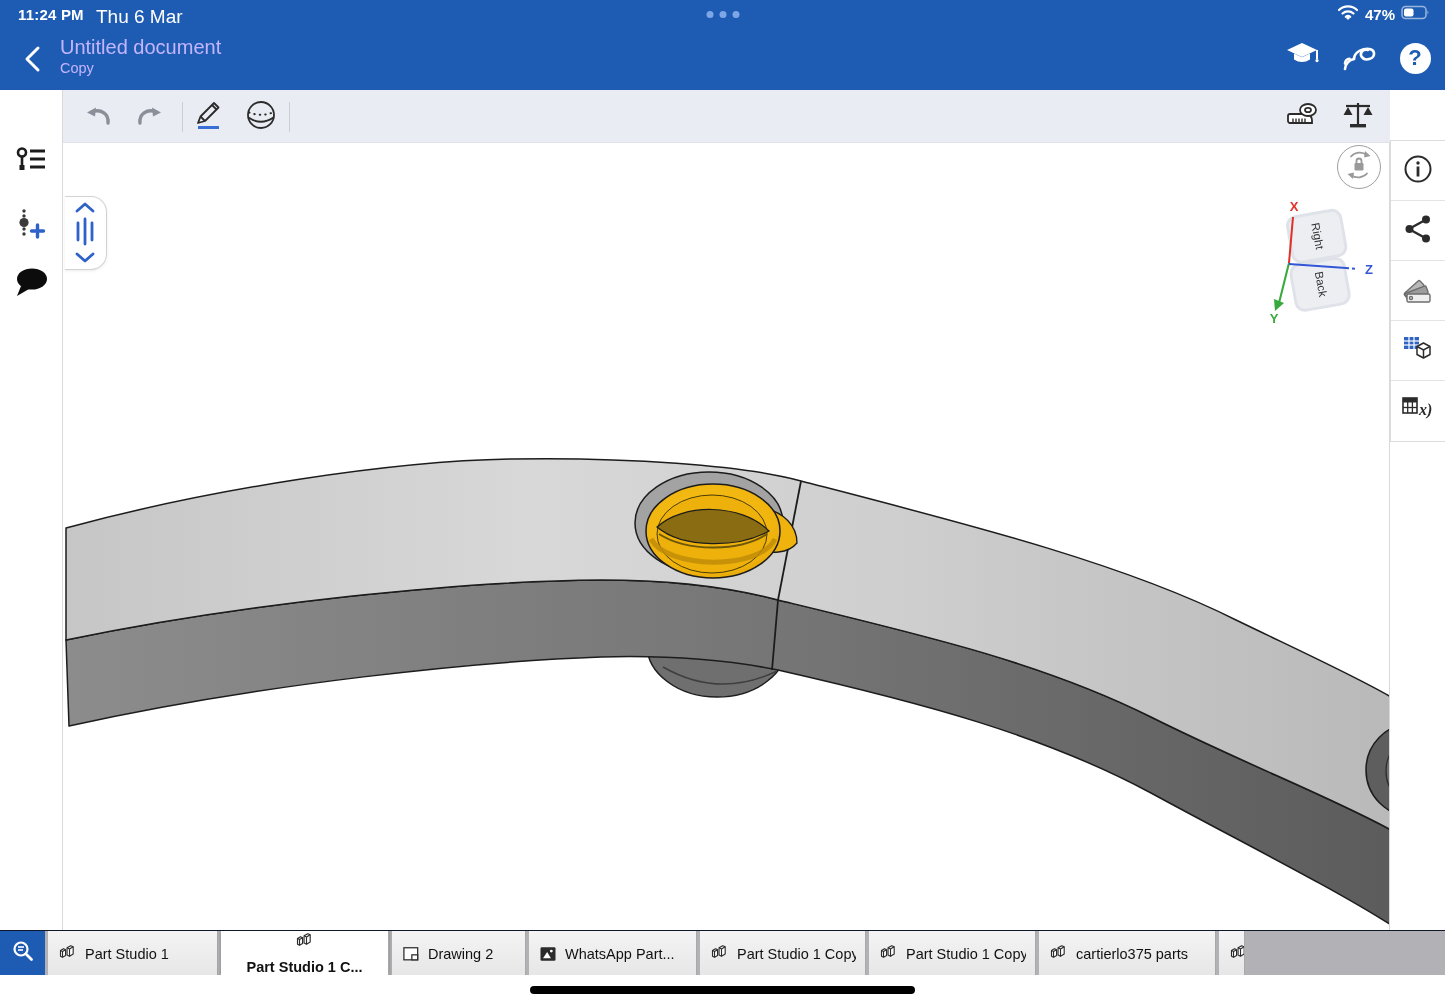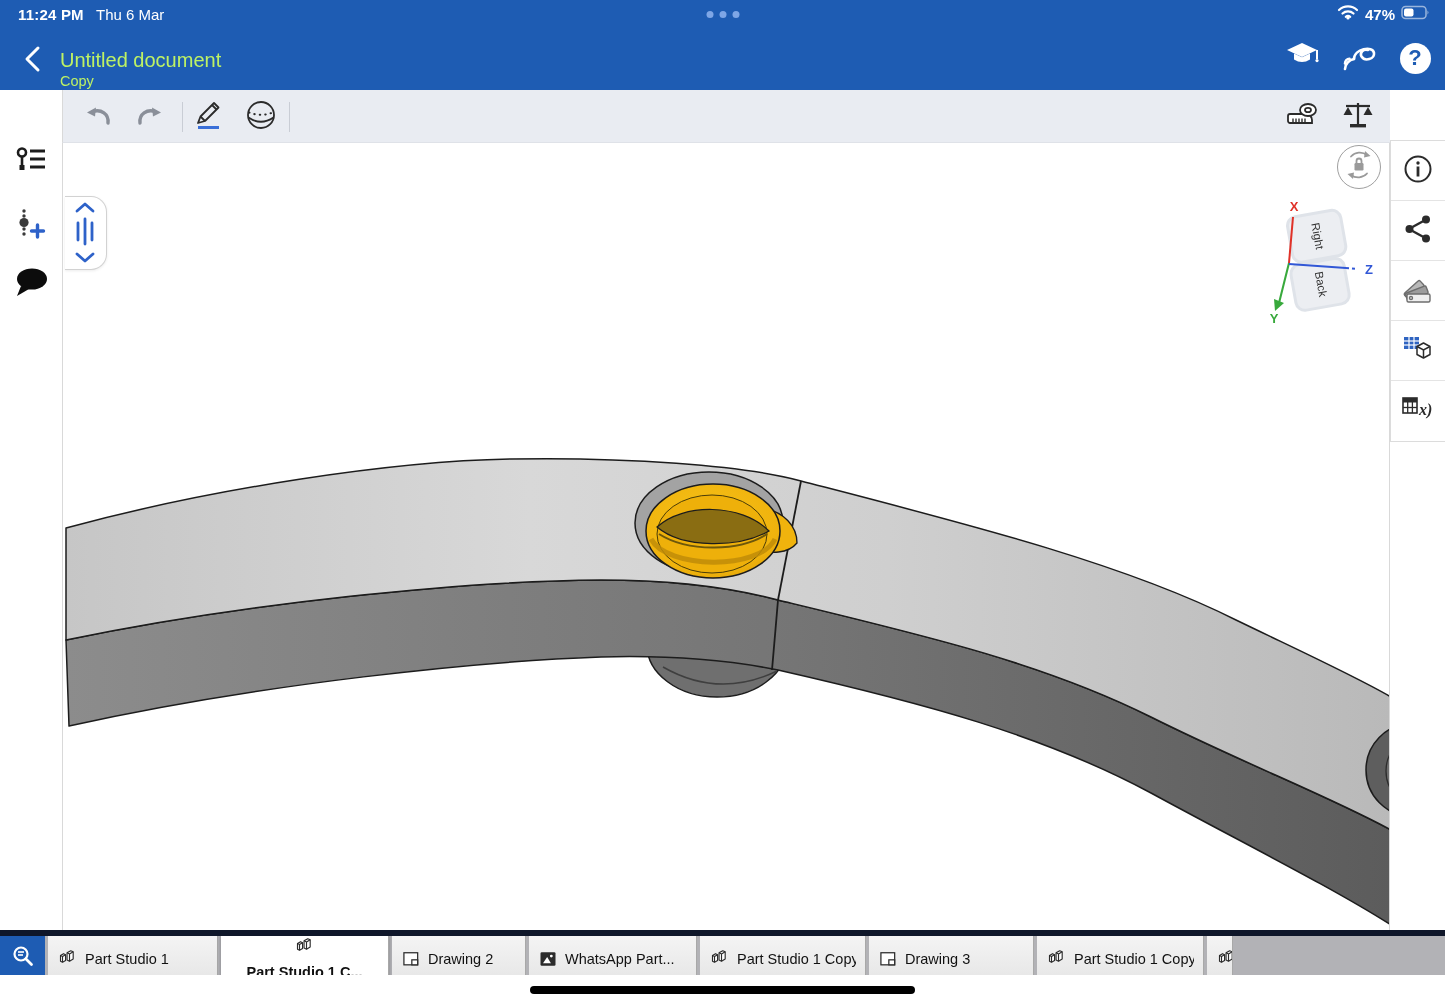--- a/index.html
+++ b/index.html
@@ -5,28 +5,28 @@
   * { margin:0; padding:0; box-sizing:border-box; }
   html,body { width:1445px; height:1004px; }
   .app {
     position:relative; width:1445px; height:1004px; background:#fff;
     font-family:"Liberation Sans", sans-serif; overflow:hidden; color:#111;
   }
   
   .header { position:absolute; left:0; top:0; width:1445px; height:90px; background:var(--header-blue,#1e5cb3); }
   .statusbar { position:absolute; left:0; top:0; width:100%; height:28px; color:#fff; }
   .status-time { position:absolute; left:18px; top:6px; font-size:15px; font-weight:700; letter-spacing:.2px; }
-  .status-date { position:absolute; left:96px; top:6px; font-size:15px; font-weight:500; }
+  .status-date { position:absolute; left:96px; top:6px; font-size:19px; font-weight:500; }
   .multitask-dots { position:absolute; left:50%; top:11px; transform:translateX(-50%); display:flex; gap:6px; }
   .multitask-dots span { width:7px; height:7px; border-radius:50%; background:#7ea6e6; display:block; }
   .status-right { position:absolute; right:14px; top:4px; display:flex; align-items:center; gap:6px; }
   .status-batt-text { font-size:15px; font-weight:700; color:#fff; }
   .navbar { position:absolute; left:0; top:28px; width:100%; height:62px; }
   .back-btn { position:absolute; left:16px; top:13px; width:34px; height:36px; display:flex; align-items:center; justify-content:center; cursor:pointer; }
-  .doc-titles { position:absolute; left:60px; top:20px; color:#bef264; }
+  .doc-titles { position:absolute; left:60px; top:7px; color:#c4b5fd; }
   .doc-title { font-size:20px; font-weight:500; line-height:24px; }
   .doc-sub { font-size:14.5px; font-weight:400; line-height:18px; }
   .header-actions { position:absolute; right:10px; top:8px; display:flex; align-items:center; gap:16px; }
   .header-action { width:40px; height:44px; display:flex; align-items:center; justify-content:center; cursor:pointer; }
   .help-circle { width:31px; height:31px; border-radius:50%; background:#fff; color:var(--header-blue,#1e5cb3); font-size:22px; font-weight:700; display:flex; align-items:center; justify-content:center; }
   
   .left-sidebar { position:absolute; left:0; top:90px; width:62px; height:840px; background:#fff; }
   .ls-btn { position:absolute; left:11px; width:40px; height:40px; display:flex; align-items:center; justify-content:center; cursor:pointer; }
   
   .toolbar { position:absolute; left:62px; top:90px; width:1328px; height:53px; background:#e9ecf2; border-left:1px solid #d9d9d9; border-bottom:1px solid #dfe2e8; }
@@ -36,21 +36,21 @@
   .canvas { position:absolute; left:62px; top:143px; width:1328px; height:787px; background:#fff; border-left:1px solid #d9d9d9; border-right:1px solid #d9d9d9; overflow:hidden; }
   .model-svg { position:absolute; left:0; top:0; }
   .drawer-handle { position:absolute; left:2px; top:53px; width:42px; height:74px; background:#fff; border:1px solid #d2d2d2; border-left:none; border-radius:0 16px 16px 0; box-shadow:0 1px 3px rgba(0,0,0,.08); cursor:pointer; }
   .lock-btn { position:absolute; left:1274px; top:2px; width:44px; height:44px; border-radius:50%; border:1.5px solid #9f9f9f; background:#fff; display:flex; align-items:center; justify-content:center; cursor:pointer; }
   
   .right-sidebar { position:absolute; left:1390px; top:90px; width:55px; height:840px; background:#fff; }
   .rs-cells { position:absolute; left:0; top:50px; width:55px; border-top:1px solid #dcdcdc; border-bottom:1px solid #dcdcdc; border-left:1px solid #dcdcdc; }
   .rs-cell { width:54px; height:60px; display:flex; align-items:center; justify-content:center; border-bottom:1px solid #e4e4e4; cursor:pointer; }
   .rs-cell:last-child { border-bottom:none; }
   
-  .tabbar { position:absolute; left:0; top:930px; width:1445px; height:45px; background:#b2b2b6; border-top:6px solid #0f172a; display:flex; gap:3px; overflow:hidden; }
+  .tabbar { position:absolute; left:0; top:930px; width:1445px; height:45px; background:#b2b2b6; border-top:1px solid #0f172a; display:flex; gap:3px; overflow:hidden; }
   .tab-search { width:45px; height:45px; flex:0 0 45px; background:var(--header-blue,#1e5cb3); display:flex; align-items:center; justify-content:center; cursor:pointer; }
   .tab { height:45px; flex:0 0 auto; display:flex; align-items:center; gap:7px; padding:0 9px; background:#ececec; background:linear-gradient(#f4f4f4,#e6e6e6); border-right:1px solid #a8a8a8; font-size:14.5px; white-space:nowrap; overflow:hidden; cursor:pointer; }
   .tab.active { background:#fff; font-weight:bold; box-shadow:0 0 4px rgba(0,0,0,.25); }
   .tab .tab-label { overflow:hidden; text-overflow:clip; }
   .bottom-strip { position:absolute; left:0; top:975px; width:1445px; height:29px; background:#fff; }
   .home-indicator { position:absolute; left:530px; top:986px; width:385px; height:8px; border-radius:4px; background:#000; cursor:grab; }
 </style>
 </head>
 <body>
 
@@ -478,55 +478,57 @@
               <g fill="#fff" stroke="#2b2b2b" stroke-width="1.3" stroke-linejoin="round">
                 <path d="M4,8.5 l3.5,-2 2.3,1.1 v6.6 l-3.5,2 -2.3,-1.1 Z"></path>
                 <path d="M4,8.5 l2.3,1.1 3.5,-2 M6.3,9.6 v6.6" fill="none"></path>
                 <path d="M11.5,5.5 l4.2,-2.4 2.8,1.3 v8.3 l-4.2,2.4 -2.8,-1.3 Z"></path>
                 <path d="M11.5,5.5 l2.8,1.3 4.2,-2.4 M14.3,6.8 v8.4" fill="none"></path>
               </g>
             </svg>
           </span>
           <span class="tab-label">Part Studio 1 Copy...</span>
         </div>
-        <div class="tab" style="width: 165px;">
-          <span style="display: flex;">
-            <svg viewBox="0 0 24 24" width="20" height="20">
-              <g fill="#fff" stroke="#2b2b2b" stroke-width="1.5">
-                <rect x="3.5" y="4.5" width="16.5" height="14.5"></rect>
-                <rect x="13" y="13" width="7" height="6"></rect>
-              </g>
-            </svg>
-          </span>
-          <span class="tab-label">Drawing 3</span>
-        </div>
         <div class="tab" style="width: 167px;">
           <span style="display: flex;">
             <svg viewBox="0 0 24 24" width="21" height="21">
               <g fill="#fff" stroke="#2b2b2b" stroke-width="1.3" stroke-linejoin="round">
                 <path d="M4,8.5 l3.5,-2 2.3,1.1 v6.6 l-3.5,2 -2.3,-1.1 Z"></path>
                 <path d="M4,8.5 l2.3,1.1 3.5,-2 M6.3,9.6 v6.6" fill="none"></path>
                 <path d="M11.5,5.5 l4.2,-2.4 2.8,1.3 v8.3 l-4.2,2.4 -2.8,-1.3 Z"></path>
                 <path d="M11.5,5.5 l2.8,1.3 4.2,-2.4 M14.3,6.8 v8.4" fill="none"></path>
               </g>
             </svg>
           </span>
           <span class="tab-label">Part Studio 1 Copy...</span>
         </div>
-        <div class="tab" style="width: 26px;">
+        <div class="tab" style="width: 177px;">
           <span style="display: flex;">
             <svg viewBox="0 0 24 24" width="21" height="21">
               <g fill="#fff" stroke="#2b2b2b" stroke-width="1.3" stroke-linejoin="round">
                 <path d="M4,8.5 l3.5,-2 2.3,1.1 v6.6 l-3.5,2 -2.3,-1.1 Z"></path>
                 <path d="M4,8.5 l2.3,1.1 3.5,-2 M6.3,9.6 v6.6" fill="none"></path>
                 <path d="M11.5,5.5 l4.2,-2.4 2.8,1.3 v8.3 l-4.2,2.4 -2.8,-1.3 Z"></path>
                 <path d="M11.5,5.5 l2.8,1.3 4.2,-2.4 M14.3,6.8 v8.4" fill="none"></path>
               </g>
             </svg>
           </span>
+          <span class="tab-label">cartierlo375 parts</span>
+        </div>
+        <div class="tab" style="width: 26px;">
+          <span style="display: flex;">
+            <svg viewBox="0 0 24 24" width="21" height="21">
+              <g fill="#fff" stroke="#2b2b2b" stroke-width="1.3" stroke-linejoin="round">
+                <path d="M4,8.5 l3.5,-2 2.3,1.1 v6.6 l-3.5,2 -2.3,-1.1 Z"></path>
+                <path d="M4,8.5 l2.3,1.1 3.5,-2 M6.3,9.6 v6.6" fill="none"></path>
+                <path d="M11.5,5.5 l4.2,-2.4 2.8,1.3 v8.3 l-4.2,2.4 -2.8,-1.3 Z"></path>
+                <path d="M11.5,5.5 l2.8,1.3 4.2,-2.4 M14.3,6.8 v8.4" fill="none"></path>
+              </g>
+            </svg>
+          </span>
         </div>
       </div>
   </div>
 
   <div class="bottom-strip"></div>
   <div class="home-indicator"></div>
 
 </div>
 
 </body></html>

